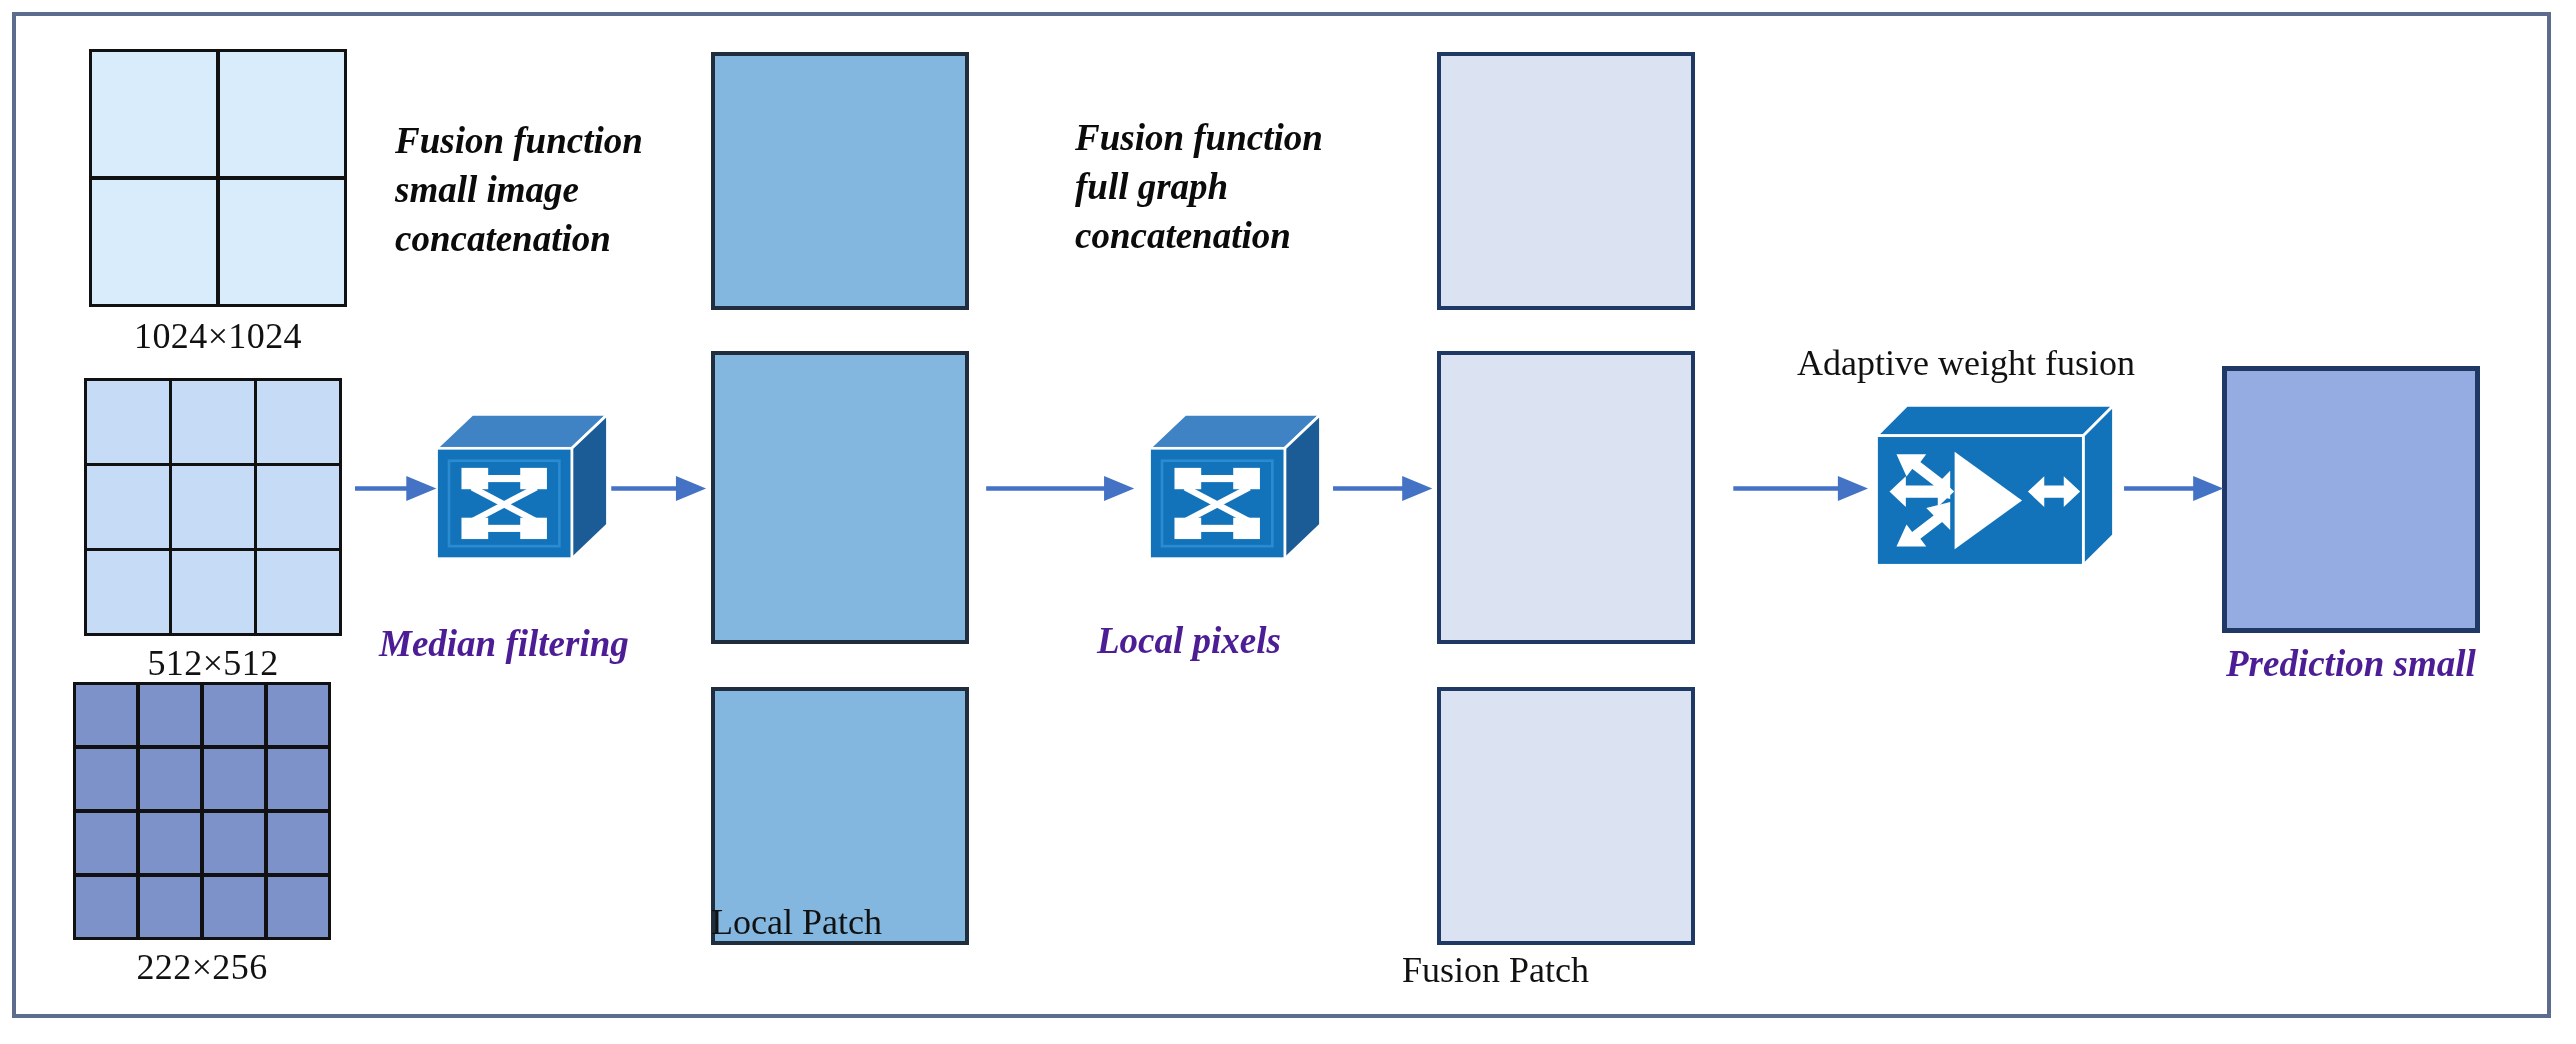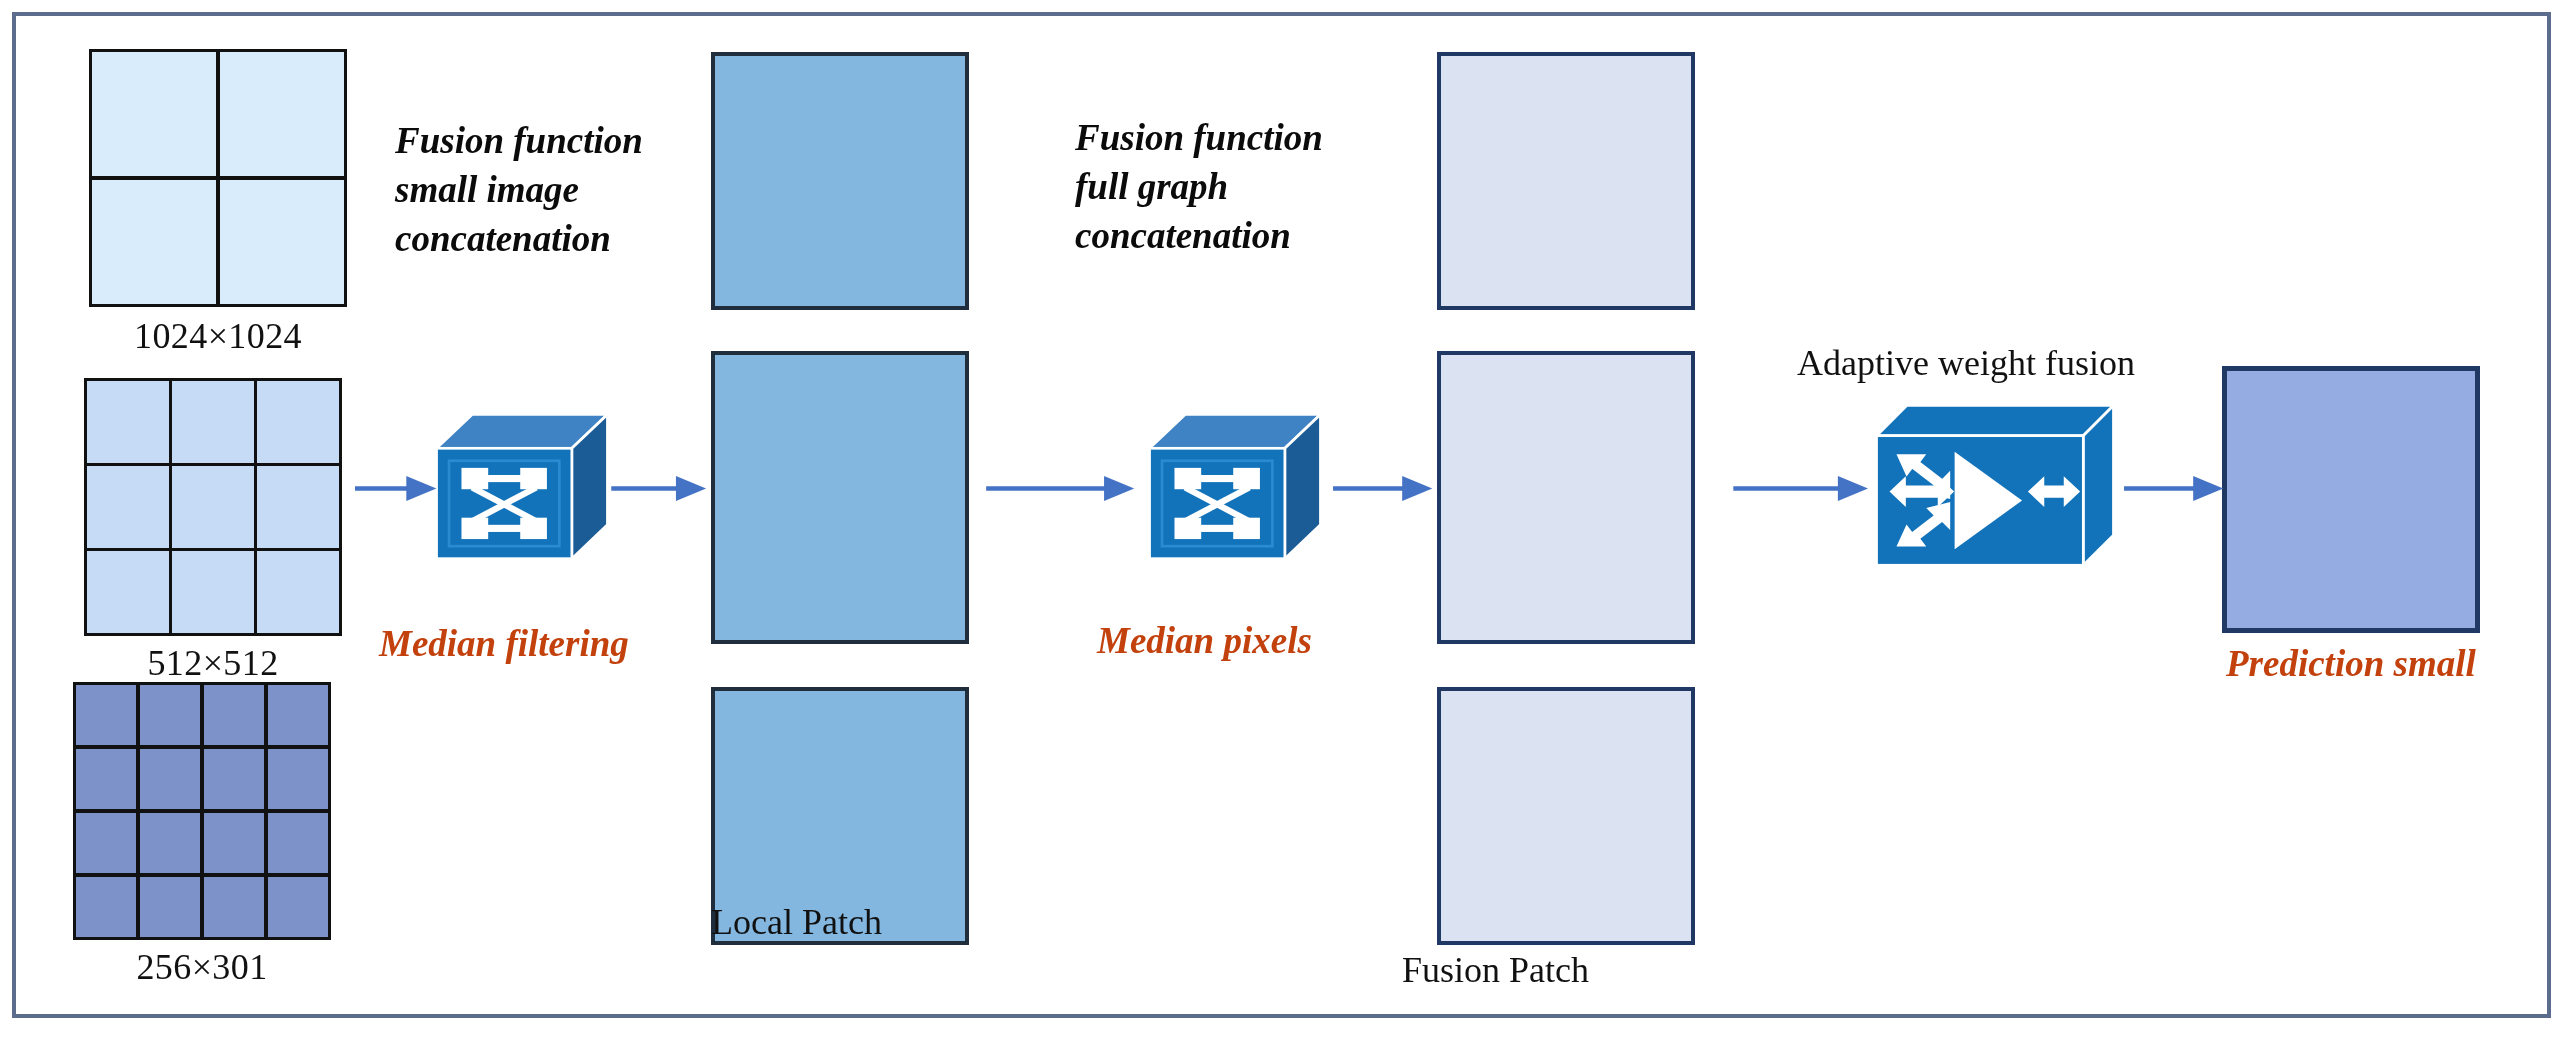--- a/index.html
+++ b/index.html
@@ -76,21 +76,21 @@
   }
   .fusion-1 { left: 395px;  top: 117px; width: 320px; }
   .fusion-2 { left: 1075px; top: 114px; width: 320px; }
 
   
   .proc-label {
     position: absolute;
     font-size: 37px;
     font-weight: bold;
     font-style: italic;
-    color: #c2410c;
+    color: #4c1d95;
     white-space: nowrap;
   }
   .lbl-median   { left: 379px;  top: 622px; }
   .lbl-remove   { left: 1097px; top: 619px; }
   .lbl-predict  { left: 2226px; top: 642px; }
 
   
   .plain-label {
     position: absolute;
     font-size: 36px;
@@ -184,21 +184,21 @@
     <div class="grid-cell" style="background:#7d92c8"></div>
     <div class="grid-cell" style="background:#7d92c8"></div>
     <div class="grid-cell" style="background:#7d92c8"></div>
     <div class="grid-cell" style="background:#7d92c8"></div>
     <div class="grid-cell" style="background:#7d92c8"></div>
     <div class="grid-cell" style="background:#7d92c8"></div>
     <div class="grid-cell" style="background:#7d92c8"></div>
     <div class="grid-cell" style="background:#7d92c8"></div>
     <div class="grid-cell" style="background:#7d92c8"></div>
   </div>
-  <div class="size-caption cap-256">256×301</div>
+  <div class="size-caption cap-256">222×256</div>
 
   <div class="fusion-label fusion-1">Fusion function
 small image
 concatenation</div>
   <div class="fusion-label fusion-2">Fusion function
 full graph
 concatenation</div>
 
   <div class="patch patch-local local-1"></div>
   <div class="patch patch-local local-2"></div>
@@ -207,21 +207,21 @@
 
   <div class="patch patch-global global-1"></div>
   <div class="patch patch-global global-2"></div>
   <div class="patch patch-global global-3"></div>
   <div class="plain-label lbl-global">Fusion Patch</div>
 
   <div class="patch patch-pred pred-1"></div>
   <div class="proc-label lbl-predict">Prediction small</div>
 
   <div class="proc-label lbl-median">Median filtering</div>
-  <div class="proc-label lbl-remove">Median  pixels</div>
+  <div class="proc-label lbl-remove">Local  pixels</div>
   <div class="plain-label lbl-adaptive">Adaptive weight  fusion</div>
 
   <div class="cube-icon cube-sw-1">
     <svg viewBox="0 0 200 175" width="178" height="156" xmlns="http://www.w3.org/2000/svg">
       <polygon points="4,44 44,6 196,6 156,44" fill="#3f83c4" stroke="#ffffff" stroke-width="3"></polygon>
       <polygon points="156,44 196,6 196,130 156,168" fill="#1c5c96" stroke="#ffffff" stroke-width="3"></polygon>
       <rect x="4" y="44" width="152" height="124" fill="#1273ba" stroke="#ffffff" stroke-width="3"></rect>
       <rect x="18" y="58" width="124" height="96" fill="none" stroke="#2b8bd0" stroke-width="3"></rect>
       <rect x="32" y="66" width="30" height="24" fill="#ffffff"></rect>
       <rect x="98" y="66" width="30" height="24" fill="#ffffff"></rect>

